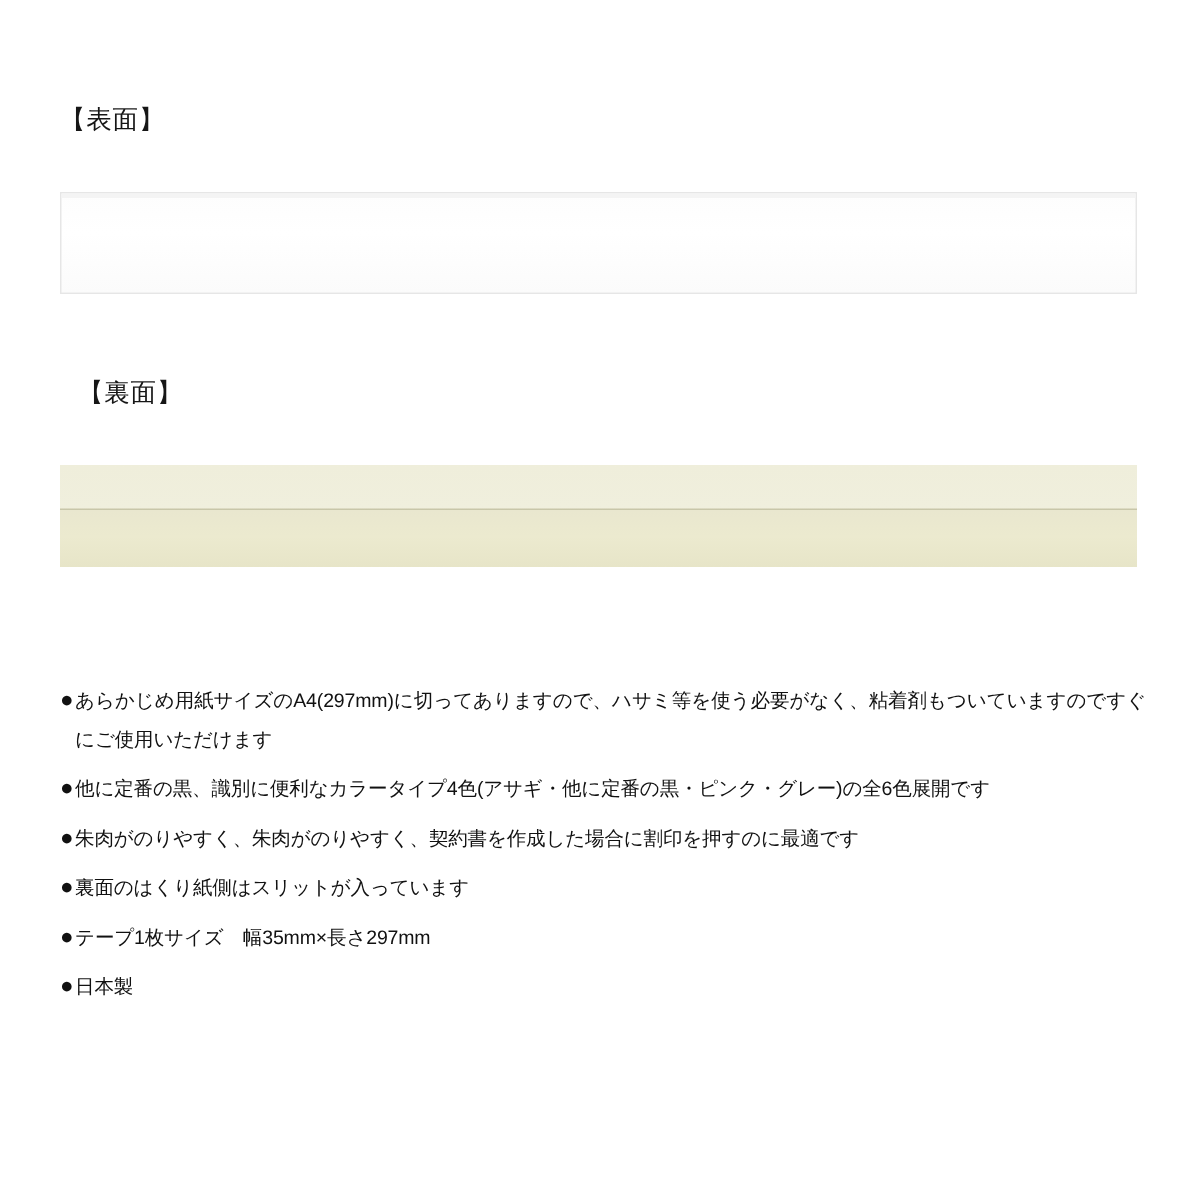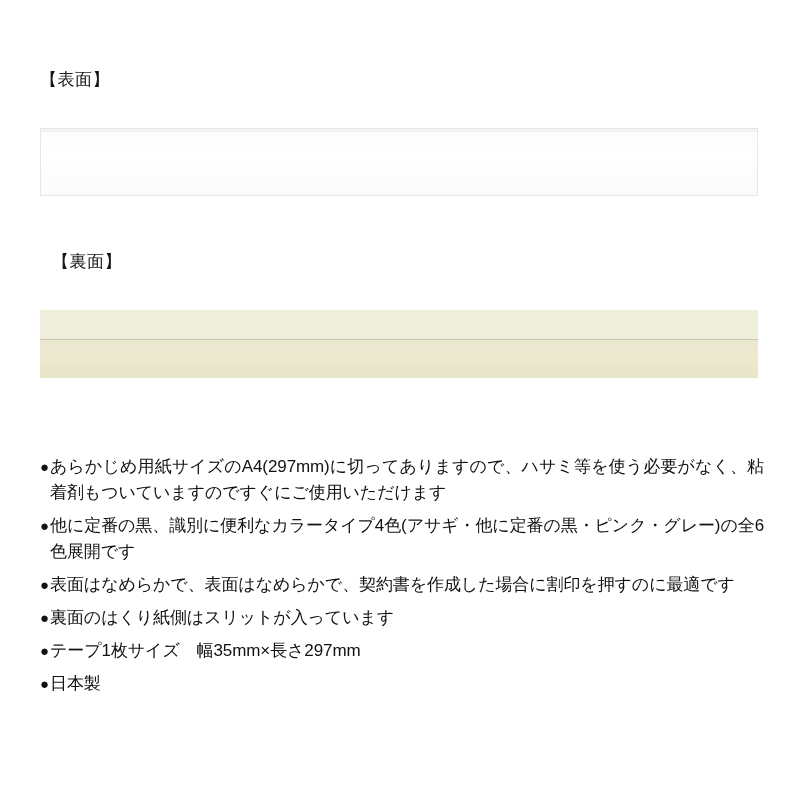--- a/index.html
+++ b/index.html
@@ -86,21 +86,21 @@
   }
   .bullet-mark {
     flex: 0 0 auto;
     font-size: 15px;
     line-height: 26px;
     color: #111111;
     margin-right: 1px;
   }
   .bullet-text {
     flex: 1 1 auto;
-    font-size: 17px;
+    font-size: 13px;
     line-height: 26px;
     color: #111111;
     letter-spacing: -0.1px;
     text-align: justify;
   }
 </style>
 </head>
 <body>
 
 <div class="page">
@@ -120,21 +120,21 @@
       <span class="bullet-text">あらかじめ用紙サイズのA4(297mm)に切ってありますので、ハサミ等を使う必要がなく、粘着剤もついていますのですぐにご使用いただけます</span>
     </div>
 
     <div class="bullet-row">
       <span class="bullet-mark">●</span>
       <span class="bullet-text">他に定番の黒、識別に便利なカラータイプ4色(アサギ・他に定番の黒・ピンク・グレー)の全6色展開です</span>
     </div>
 
     <div class="bullet-row">
       <span class="bullet-mark">●</span>
-      <span class="bullet-text">表面はなめらかで、表面はなめらかで、契約書を作成した場合に割印を押すのに最適です</span>
+      <span class="bullet-text">朱肉がのりやすく、朱肉がのりやすく、契約書を作成した場合に割印を押すのに最適です</span>
     </div>
 
     <div class="bullet-row">
       <span class="bullet-mark">●</span>
       <span class="bullet-text">裏面のはくり紙側はスリットが入っています</span>
     </div>
 
     <div class="bullet-row">
       <span class="bullet-mark">●</span>
       <span class="bullet-text">テープ1枚サイズ　幅35mm×長さ297mm</span>

